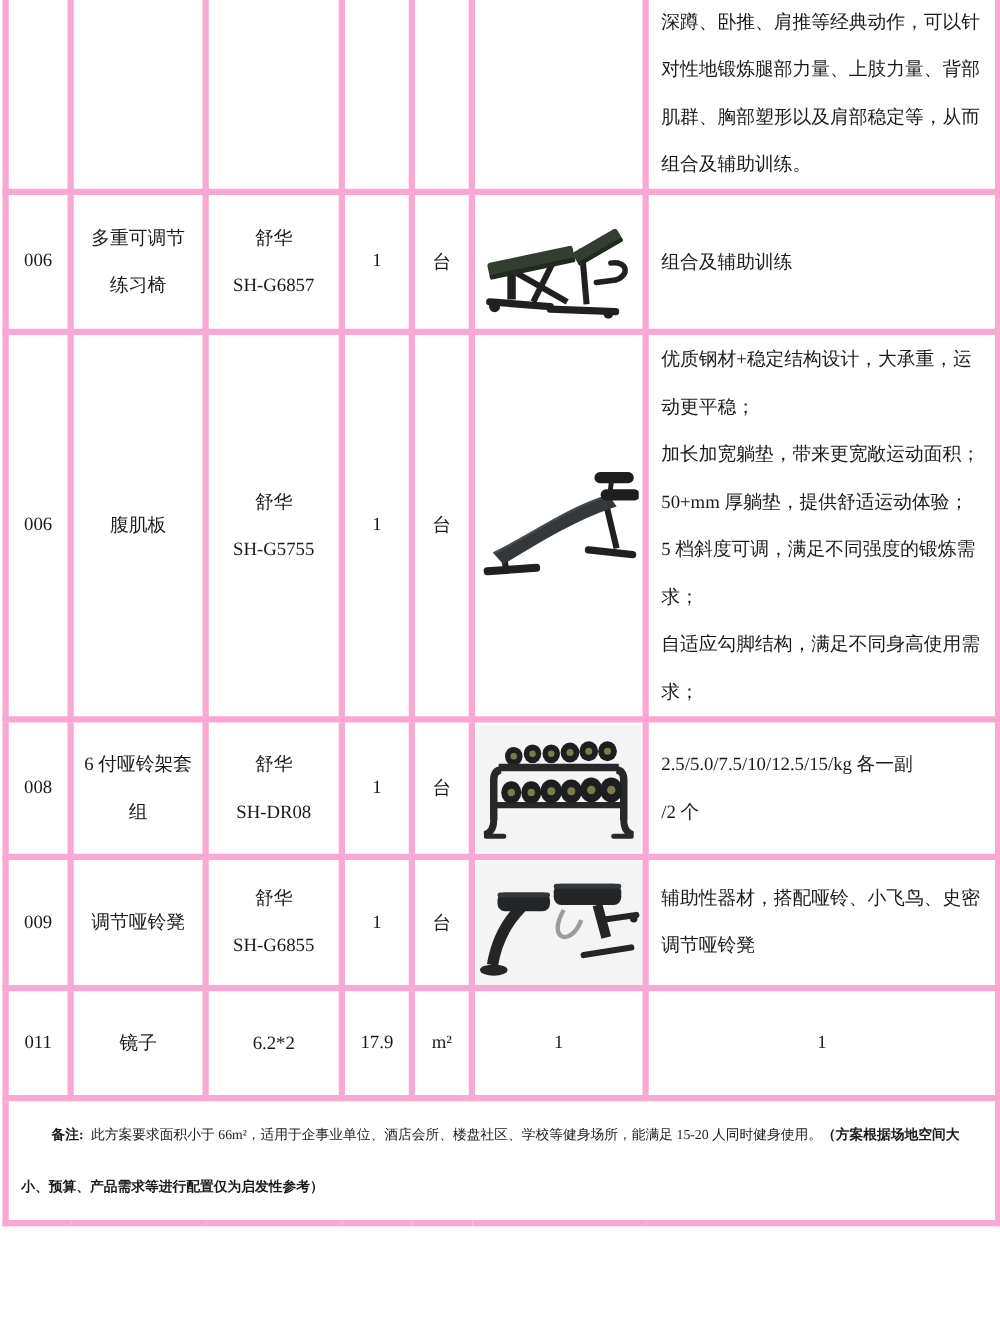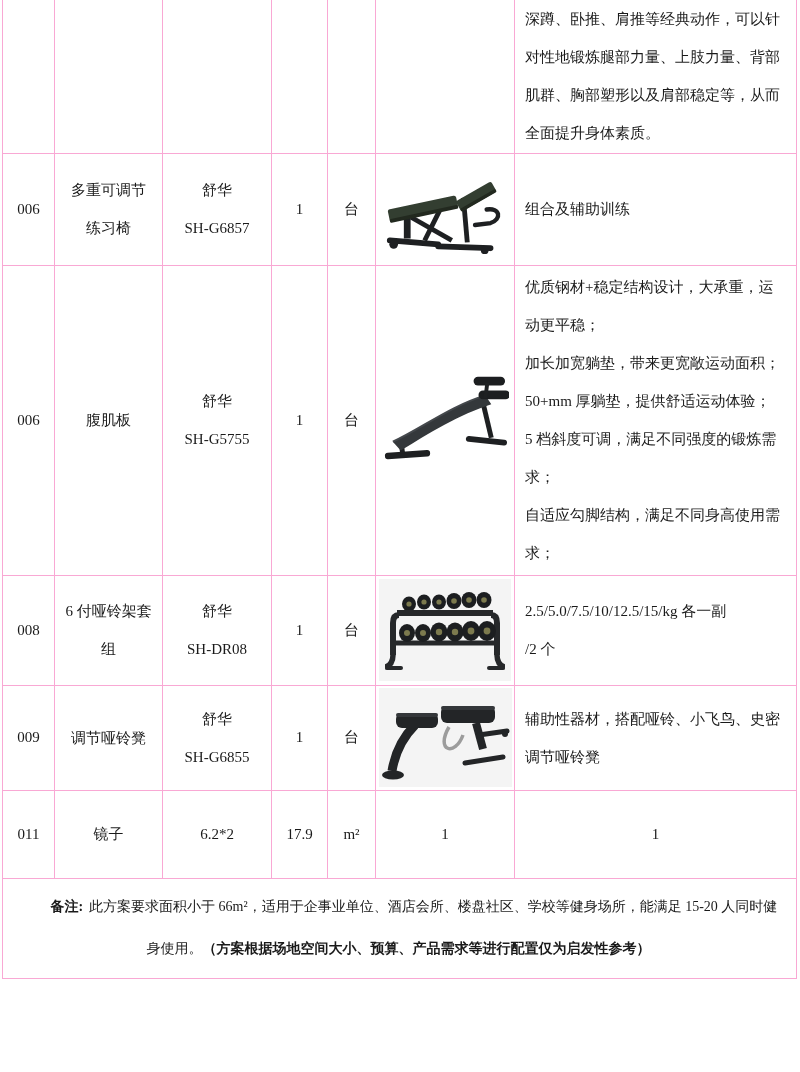--- a/index.html
+++ b/index.html
@@ -13,37 +13,37 @@
   }
   .sheet { position: absolute; left: 0; top: 0; width: 800px; height: 1072px; background: #fff; }
   table.doc {
     border-collapse: collapse;
     table-layout: fixed;
     position: absolute;
     left: 2px; top: -1px;
     width: 794px;
   }
   td {
-    border: 1px solid #f9a8d4;
+    border: 5px solid #f9a8d4;
     vertical-align: middle;
     text-align: center;
     font-size: 15px;
     padding: 0;
     overflow: hidden;
   }
   tr.r-cont td { border-top: none; }
   .ln { line-height: 38px; white-space: nowrap; }
   td.c-desc { text-align: left; padding: 0 6px 0 10px; }
   td.c-desc.center { text-align: center; padding: 0; }
   td.c-img { padding: 0; }
   .imgwrap { display: flex; align-items: center; justify-content: center; }
   .photo-bg { background: #f4f4f4; }
   p.note {
-    text-align: center;
-    font-size: 14px;
+    text-align: left;
+    font-size: 11px;
     line-height: 42px;
     padding: 0 12px 0 10px;
     text-indent: 2.2em;
   }
   p.note b { font-family: "Liberation Serif", "DejaVu Serif", serif; }
   td.c-note { text-align: left; vertical-align: middle; }
 </style>
 </head>
 <body>
 
@@ -64,21 +64,21 @@
       <td></td>
       <td></td>
       <td></td>
       <td></td>
       <td></td>
       <td class="c-img"></td>
       <td class="c-desc">
         <div class="ln">深蹲、卧推、肩推等经典动作，可以针</div>
         <div class="ln">对性地锻炼腿部力量、上肢力量、背部</div>
         <div class="ln">肌群、胸部塑形以及肩部稳定等，从而</div>
-        <div class="ln">全面提升身体素质。</div>
+        <div class="ln">组合及辅助训练。</div>
       </td>
     </tr>
 
     <tr style="height:112px">
       <td>006</td>
       <td>
         <div class="ln">多重可调节</div>
         <div class="ln">练习椅</div>
       </td>
       <td>

